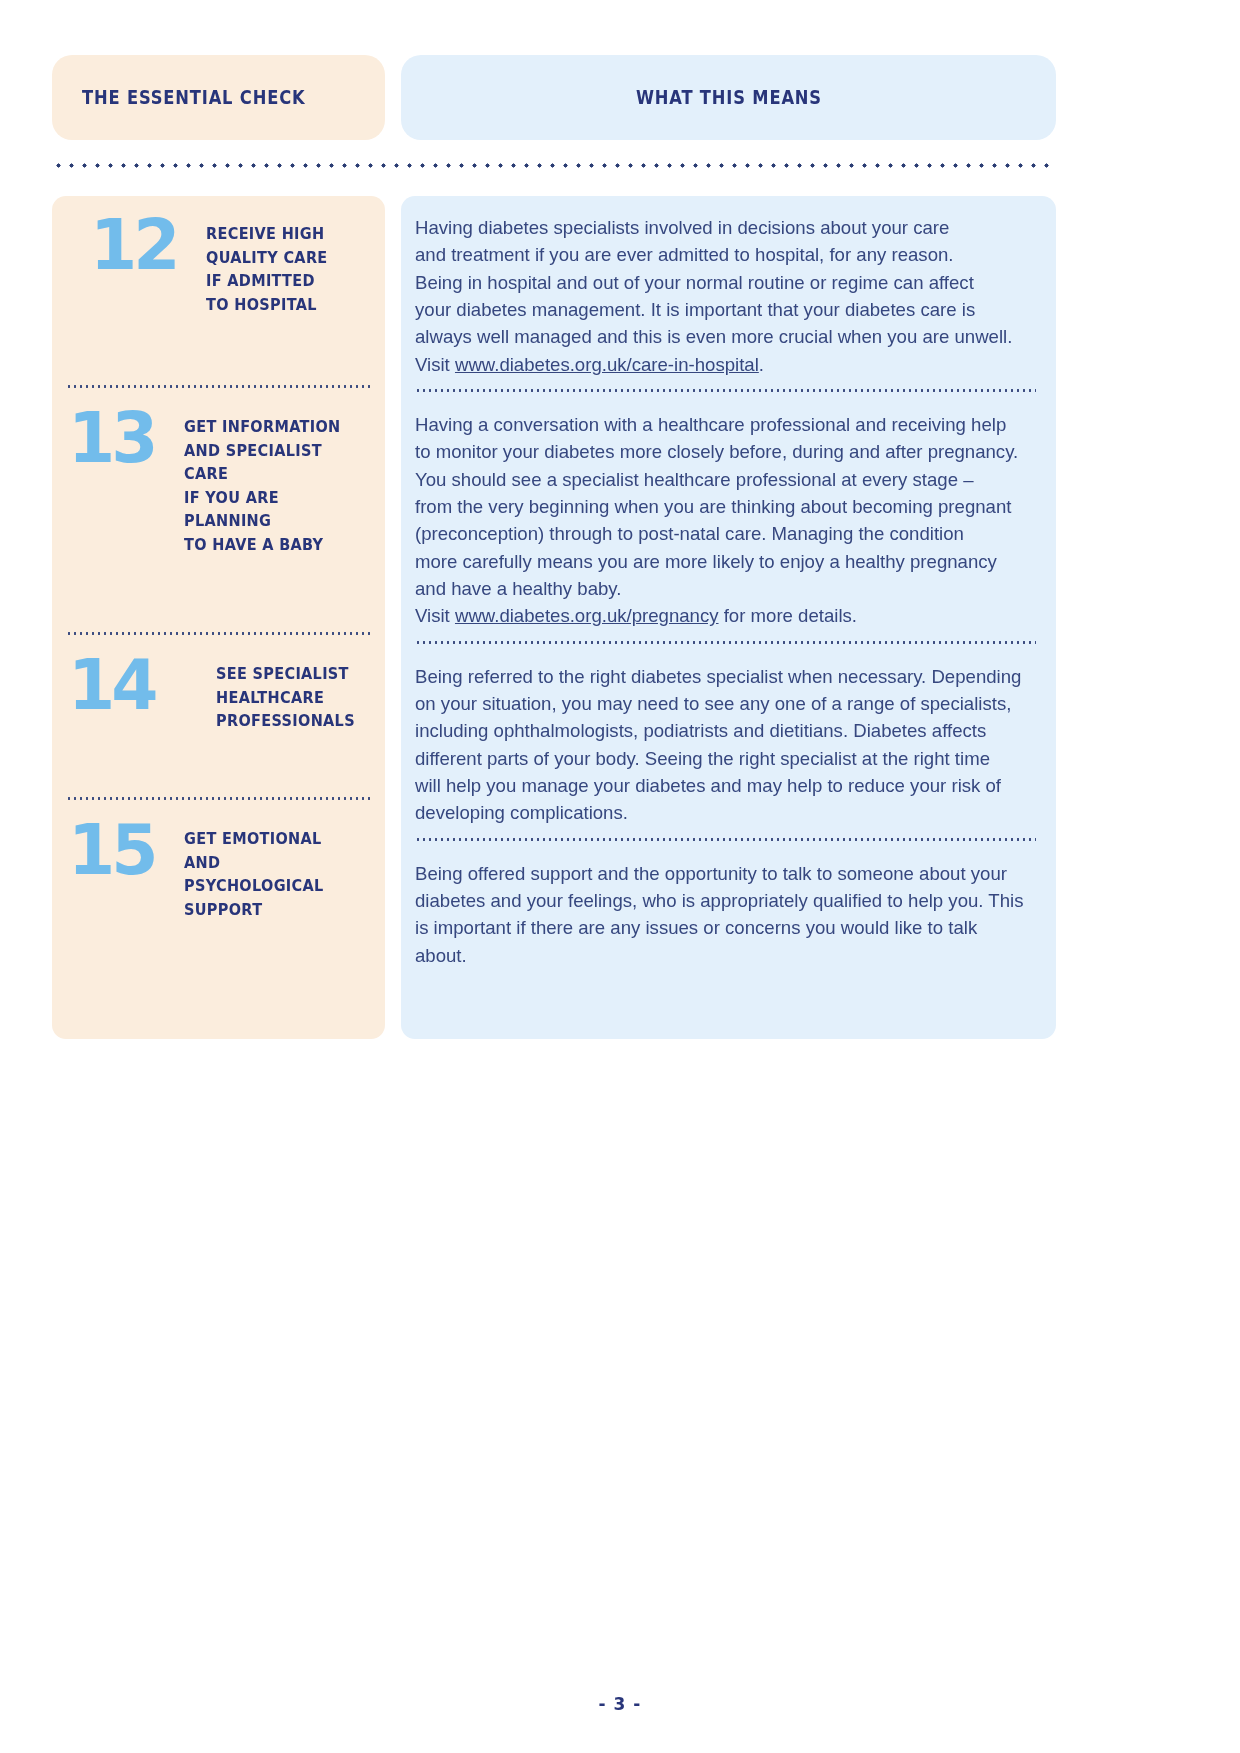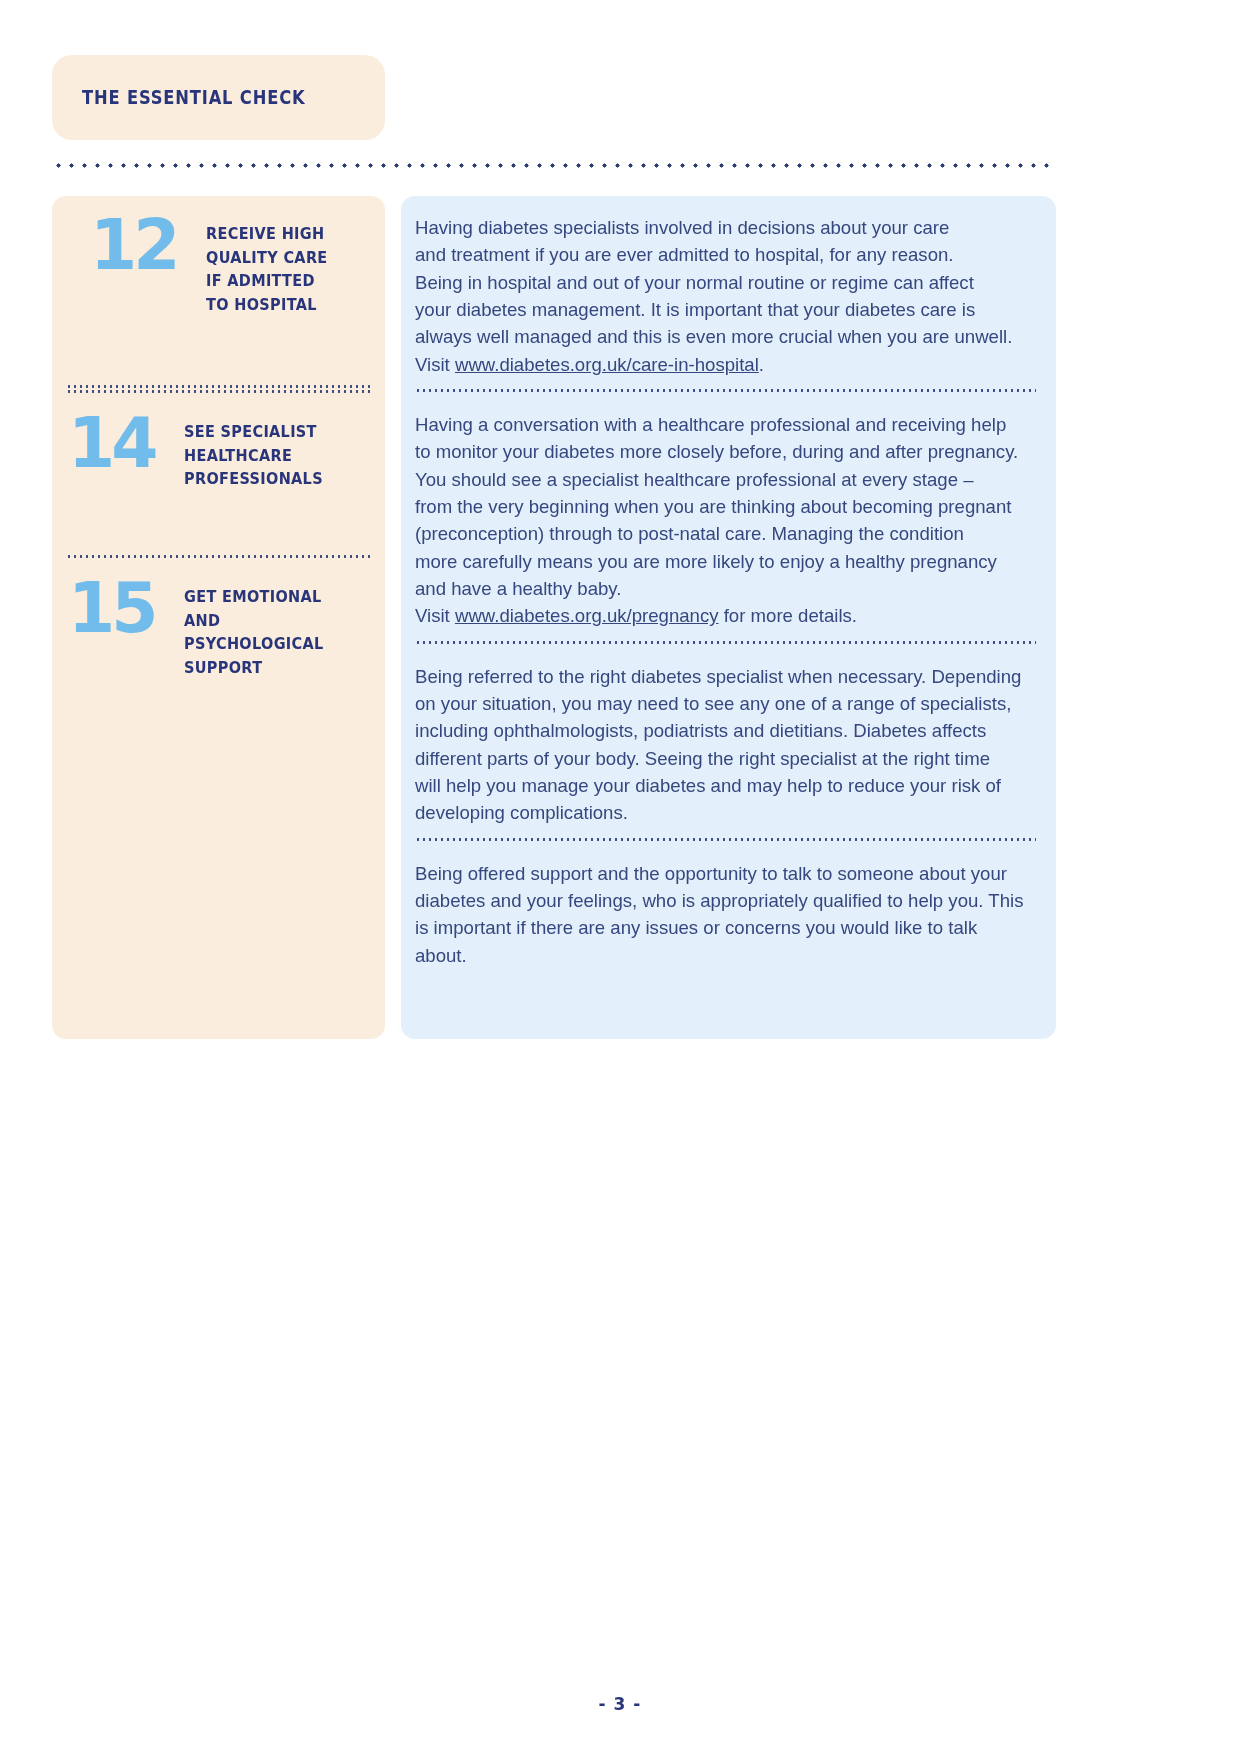--- a/index.html
+++ b/index.html
@@ -156,21 +156,21 @@
   }
   .means-text .u {
     text-decoration: underline;
   }
 
   
   .row-left.r12 { min-height: 188px; margin-left: 22px; }
   .row-right.r12 { min-height: 188px; }
   .row-left.r13 { min-height: 242px; }
   .row-right.r13 { min-height: 242px; }
-  .row-left.r14 { min-height: 160px; }
+  .row-left.r14 { min-height: 160px; gap: 32px; }
   .row-right.r14 { min-height: 160px; }
   .row-left.r15 { min-height: 168px; padding-bottom: 70px; }
   .row-right.r15 { min-height: 168px; padding-bottom: 70px; }
 
   
   .footer {
     position: absolute;
     left: 0;
     top: 1694px;
     width: 1240px;
@@ -183,38 +183,48 @@
   }
 </style>
 </head>
 <body>
 
 <div class="page">
 
   <div class="header-row">
     <div class="header-cell header-left">
       <span class="header-title">THE ESSENTIAL CHECK</span>
+    </div>
+    <div class="header-cell header-right">
+      <span class="header-title">WHAT THIS MEANS</span>
     </div>
   </div>
 
   <div class="top-dots"></div>
 
   <div class="table">
 
     <div class="col-left">
 
       <div class="row-left r12">
         <div class="big-number">12</div>
         <div class="check-title">RECEIVE HIGH
 QUALITY CARE
 IF ADMITTED
 TO HOSPITAL</div>
       </div>
       <div class="sep-left"></div>
 
+      <div class="row-left r13">
+        <div class="big-number">13</div>
+        <div class="check-title">GET INFORMATION
+AND SPECIALIST CARE
+IF YOU ARE PLANNING
+TO HAVE A BABY</div>
+      </div>
       <div class="sep-left"></div>
 
       <div class="row-left r14">
         <div class="big-number">14</div>
         <div class="check-title">SEE SPECIALIST
 HEALTHCARE
 PROFESSIONALS</div>
       </div>
       <div class="sep-left"></div>
 

